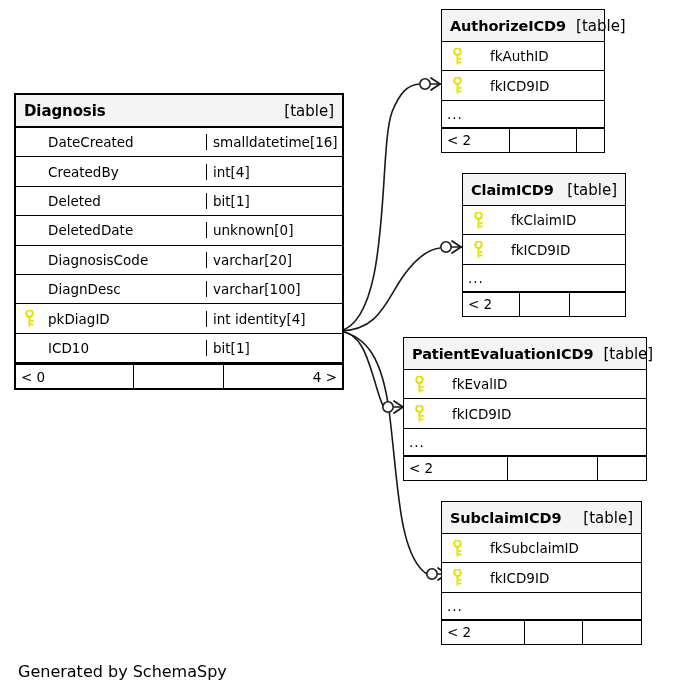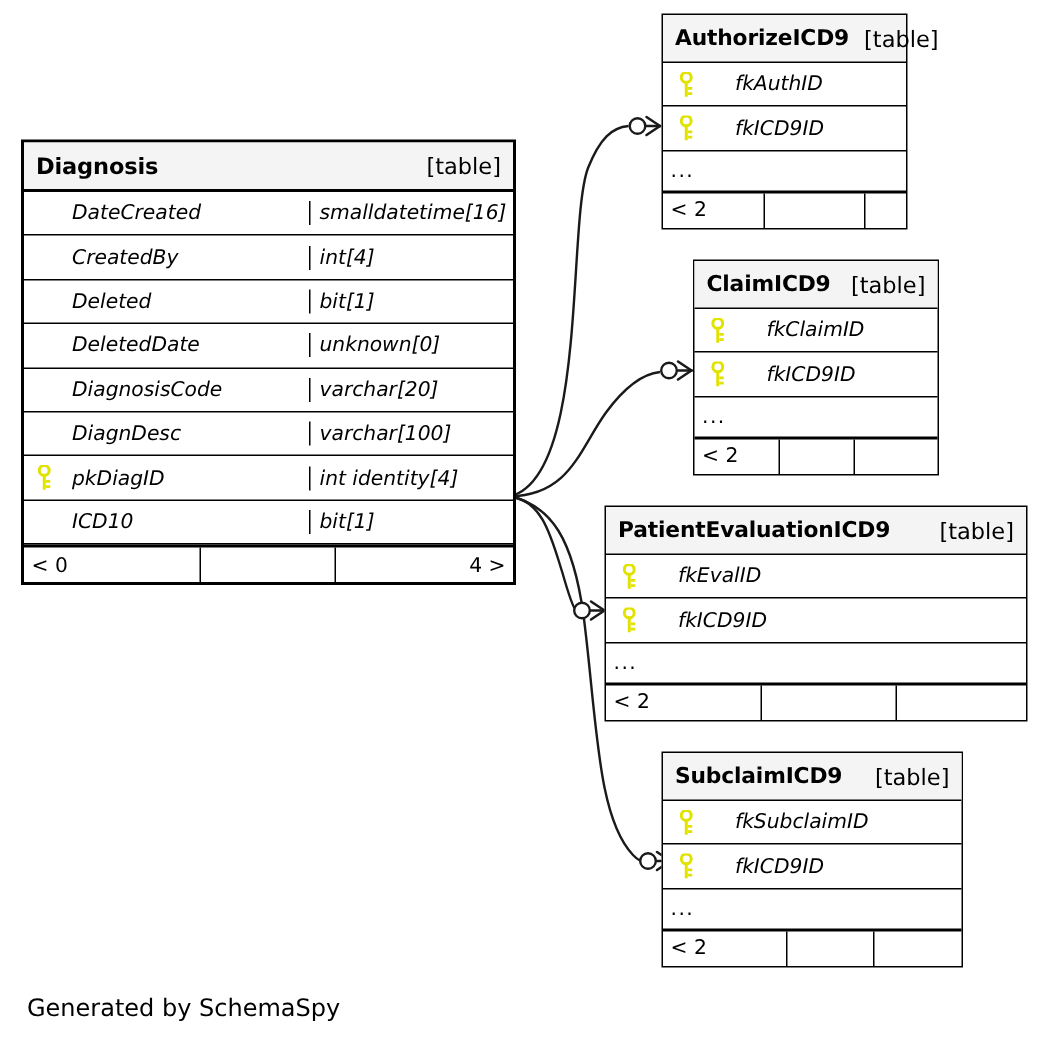--- a/index.html
+++ b/index.html
@@ -69,21 +69,20 @@
   }
 
   
   .col-row {
     box-sizing: border-box;
     display: flex;
     align-items: center;
     height: 29.4px;
     border-bottom: 1px solid #000000;
     font-size: 13.5px;
-    font-style: italic;
   }
   .col-row:last-of-type { border-bottom: none; }
 
   .main .col-row { height: 29.4px; }
 
   .key-cell {
     box-sizing: border-box;
     width: 26px;
     min-width: 26px;
     display: flex;
@@ -332,21 +331,21 @@
       <span class="col-name" style="padding-left:18px;">fkICD9ID</span>
     </div>
     <div class="ellipsis-row">...</div>
     <div class="tbl-footer">
       <span class="foot-cell foot-left" style="flex:0 0 57px;">&lt; 2</span>
       <span class="foot-cell" style="flex:0 0 50px;"></span>
       <span class="foot-cell" style="flex:1 1 auto;"></span>
     </div>
   </div>
 
-  <div class="table-box child" style="left:403px; top:337px; width:282px;">
+  <div class="table-box child" style="left:403px; top:337px; width:244px;">
     <div class="tbl-header">
       <span class="tbl-title">PatientEvaluationICD9</span>
       <span class="tbl-kind">[table]</span>
     </div>
     <div class="col-row">
       <span class="key-cell">
         <svg class="key-icon" width="9" height="17" viewBox="0 0 9 17" xmlns="http://www.w3.org/2000/svg">
           <circle cx="4.5" cy="3.6" r="3.3" fill="none" stroke="#e2e200" stroke-width="2"></circle>
           <rect x="3.5" y="6" width="2" height="10.5" fill="#e2e200"></rect>
           <rect x="5.5" y="10" width="3" height="1.8" fill="#e2e200"></rect>

